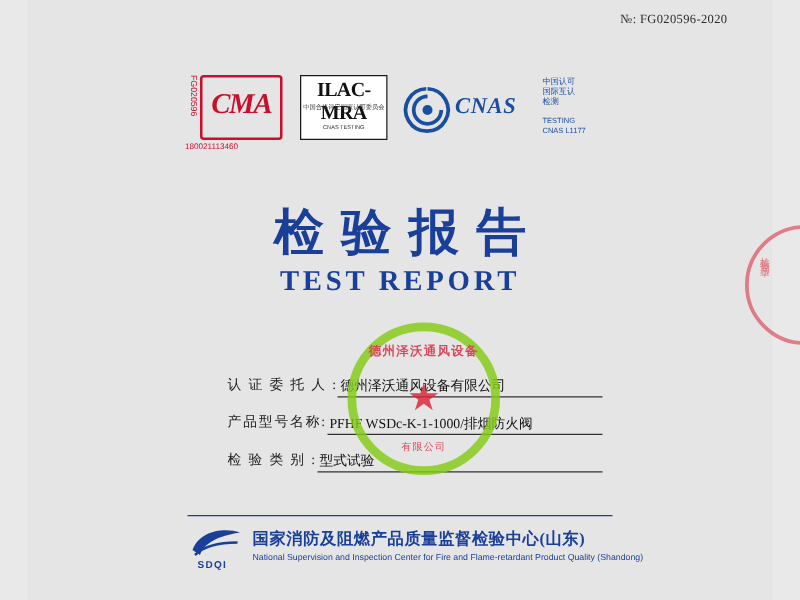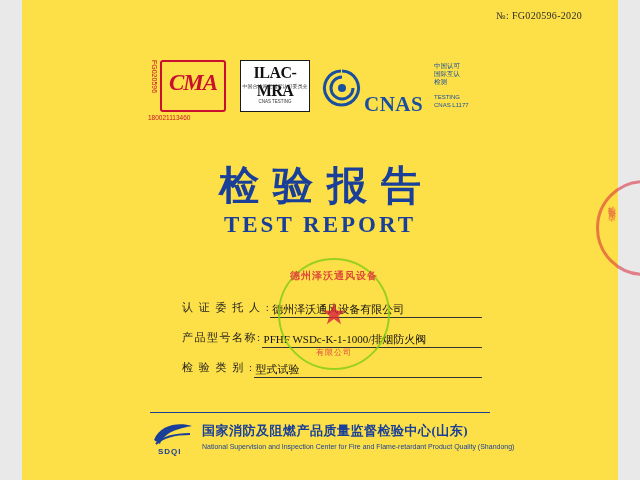--- a/index.html
+++ b/index.html
@@ -10,21 +10,21 @@
     width: 640px;
     height: 480px;
     background: #ffffff;
     font-family: "Liberation Sans", sans-serif;
     overflow: hidden;
   }
   .page {
     position: relative;
     width: 640px;
     height: 480px;
-    background: #fde047;
+    background: #e5e5e5;
   }
   
   .side-bar {
     position: absolute;
     top: 0;
     width: 22px;
     height: 480px;
     background: #e9e9e9;
   }
   .side-bar.left { left: 0; }
@@ -148,27 +148,28 @@
   .mark-cnas { left: 162px; width: 130px; }
   .cnas-swirl {
     position: absolute;
     top: 8px;
     left: 0;
     width: 40px;
     height: 40px;
   }
   .cnas-text {
     position: absolute;
-    top: 32px;
+    top: 14px;
     left: 42px;
-    font-size: 21px;
+    font-size: 18px;
     font-weight: bold;
     color: #1a4fa0;
     font-family: "Liberation Serif", serif;
     letter-spacing: 0.5px;
+    font-style: italic;
   }
   .cnas-cn {
     position: absolute;
     top: 2px;
     left: 112px;
     font-size: 6.5px;
     color: #1a4fa0;
     line-height: 8px;
     white-space: nowrap;
   }
@@ -286,21 +287,21 @@
     font-family: "Liberation Serif", serif;
   }
 
   
   .stamp {
     position: absolute;
     top: 258px;
     left: 278px;
     width: 108px;
     height: 108px;
-    border: 2px solid #84cc16;
+    border: 7px solid #84cc16;
     border-radius: 50%;
     opacity: 0.82;
     pointer-events: none;
   }
   .stamp-star {
     position: absolute;
     top: 50%;
     left: 50%;
     transform: translate(-50%, -50%);
     font-size: 30px;

